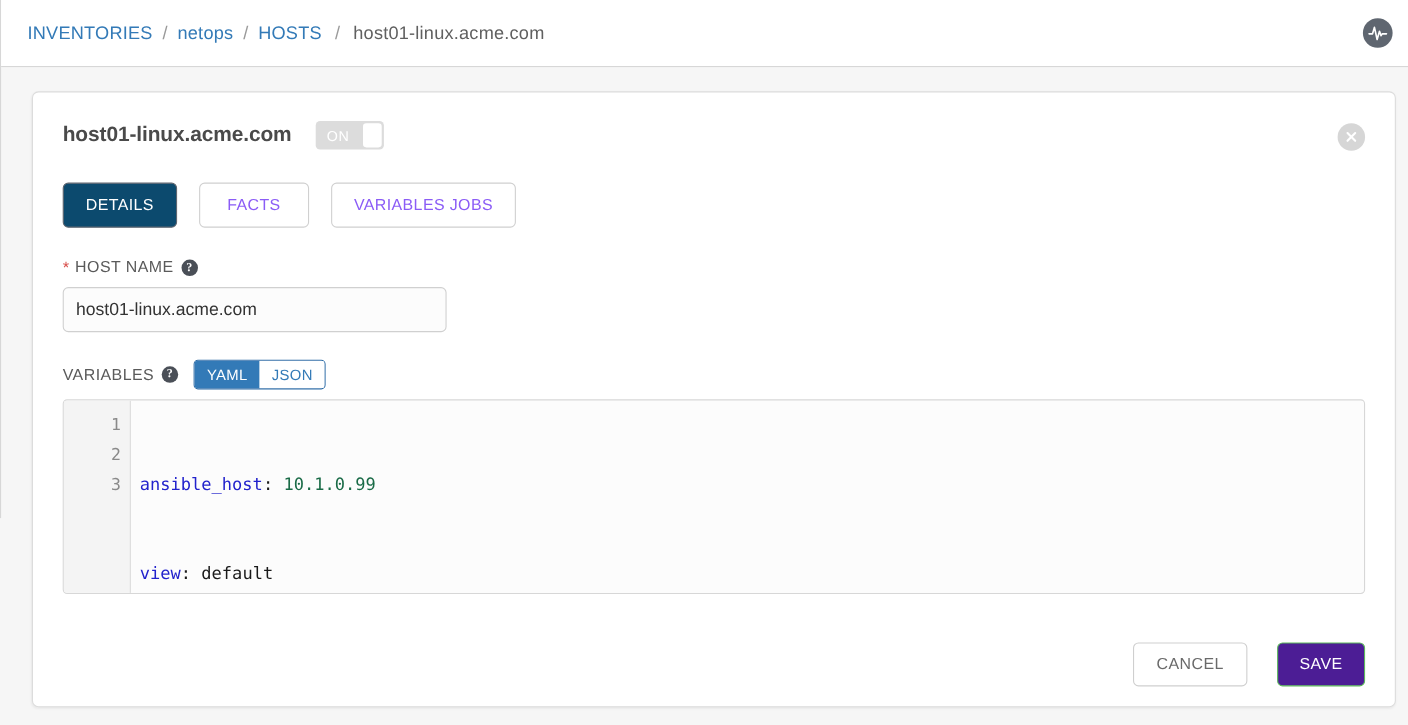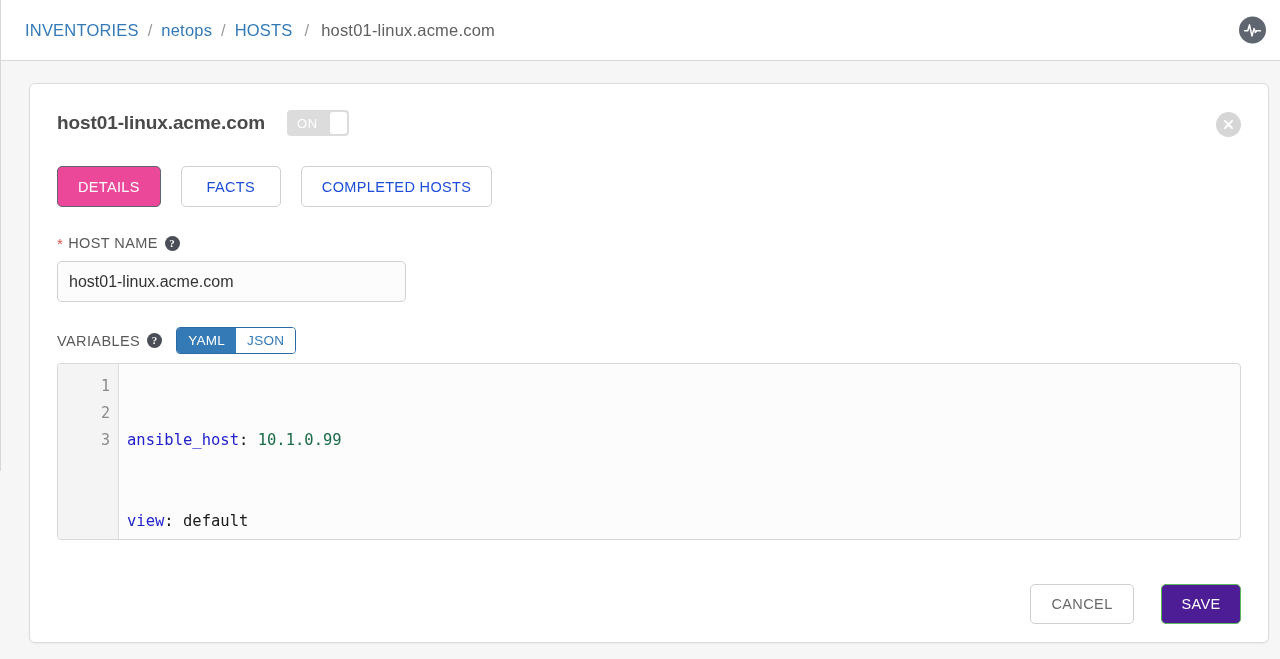--- a/index.html
+++ b/index.html
@@ -152,33 +152,33 @@
     gap: 20px;
     margin-top: 28px;
   }
   .tab-btn {
     height: 41px;
     min-width: 100px;
     padding: 0 20px;
     border-radius: 5px;
     border: 1px solid #d0d0d0;
     background: #ffffff;
-    color: #1d4ed8;
+    color: #8b5cf6;
     font-size: 14.5px;
     letter-spacing: .35px;
     font-family: "Liberation Sans", sans-serif;
     display: flex;
     align-items: center;
     justify-content: center;
     cursor: pointer;
     box-sizing: border-box;
     white-space: nowrap;
   }
   .tab-btn.active {
-    background: #ec4899;
+    background: #0c4a6e;
     border-color: #5f6670;
     color: #ffffff;
   }
 
   
   #form-row {
     display: flex;
     margin-top: 27px;
   }
   .field {
@@ -381,21 +381,21 @@
 
       <div id="close-icon">
         <svg width="11" height="11" viewBox="0 0 12 12" aria-hidden="true">
           <path d="M2.2 2.2 L9.8 9.8 M9.8 2.2 L2.2 9.8" stroke="#ffffff" stroke-width="2.1" stroke-linecap="round"></path>
         </svg>
       </div>
 
       <div id="tabs">
         <div class="tab-btn active">DETAILS</div>
         <div class="tab-btn">FACTS</div>
-        <div class="tab-btn">COMPLETED HOSTS</div>
+        <div class="tab-btn">VARIABLES JOBS</div>
       </div>
 
       <div id="form-row">
         <div class="field host">
           <div class="field-label">
             <span class="req-star">*</span>
             <span>HOST NAME</span>
             <span class="help-icon">?</span>
           </div>
           <input class="text-input" type="text" value="host01-linux.acme.com" style="">

